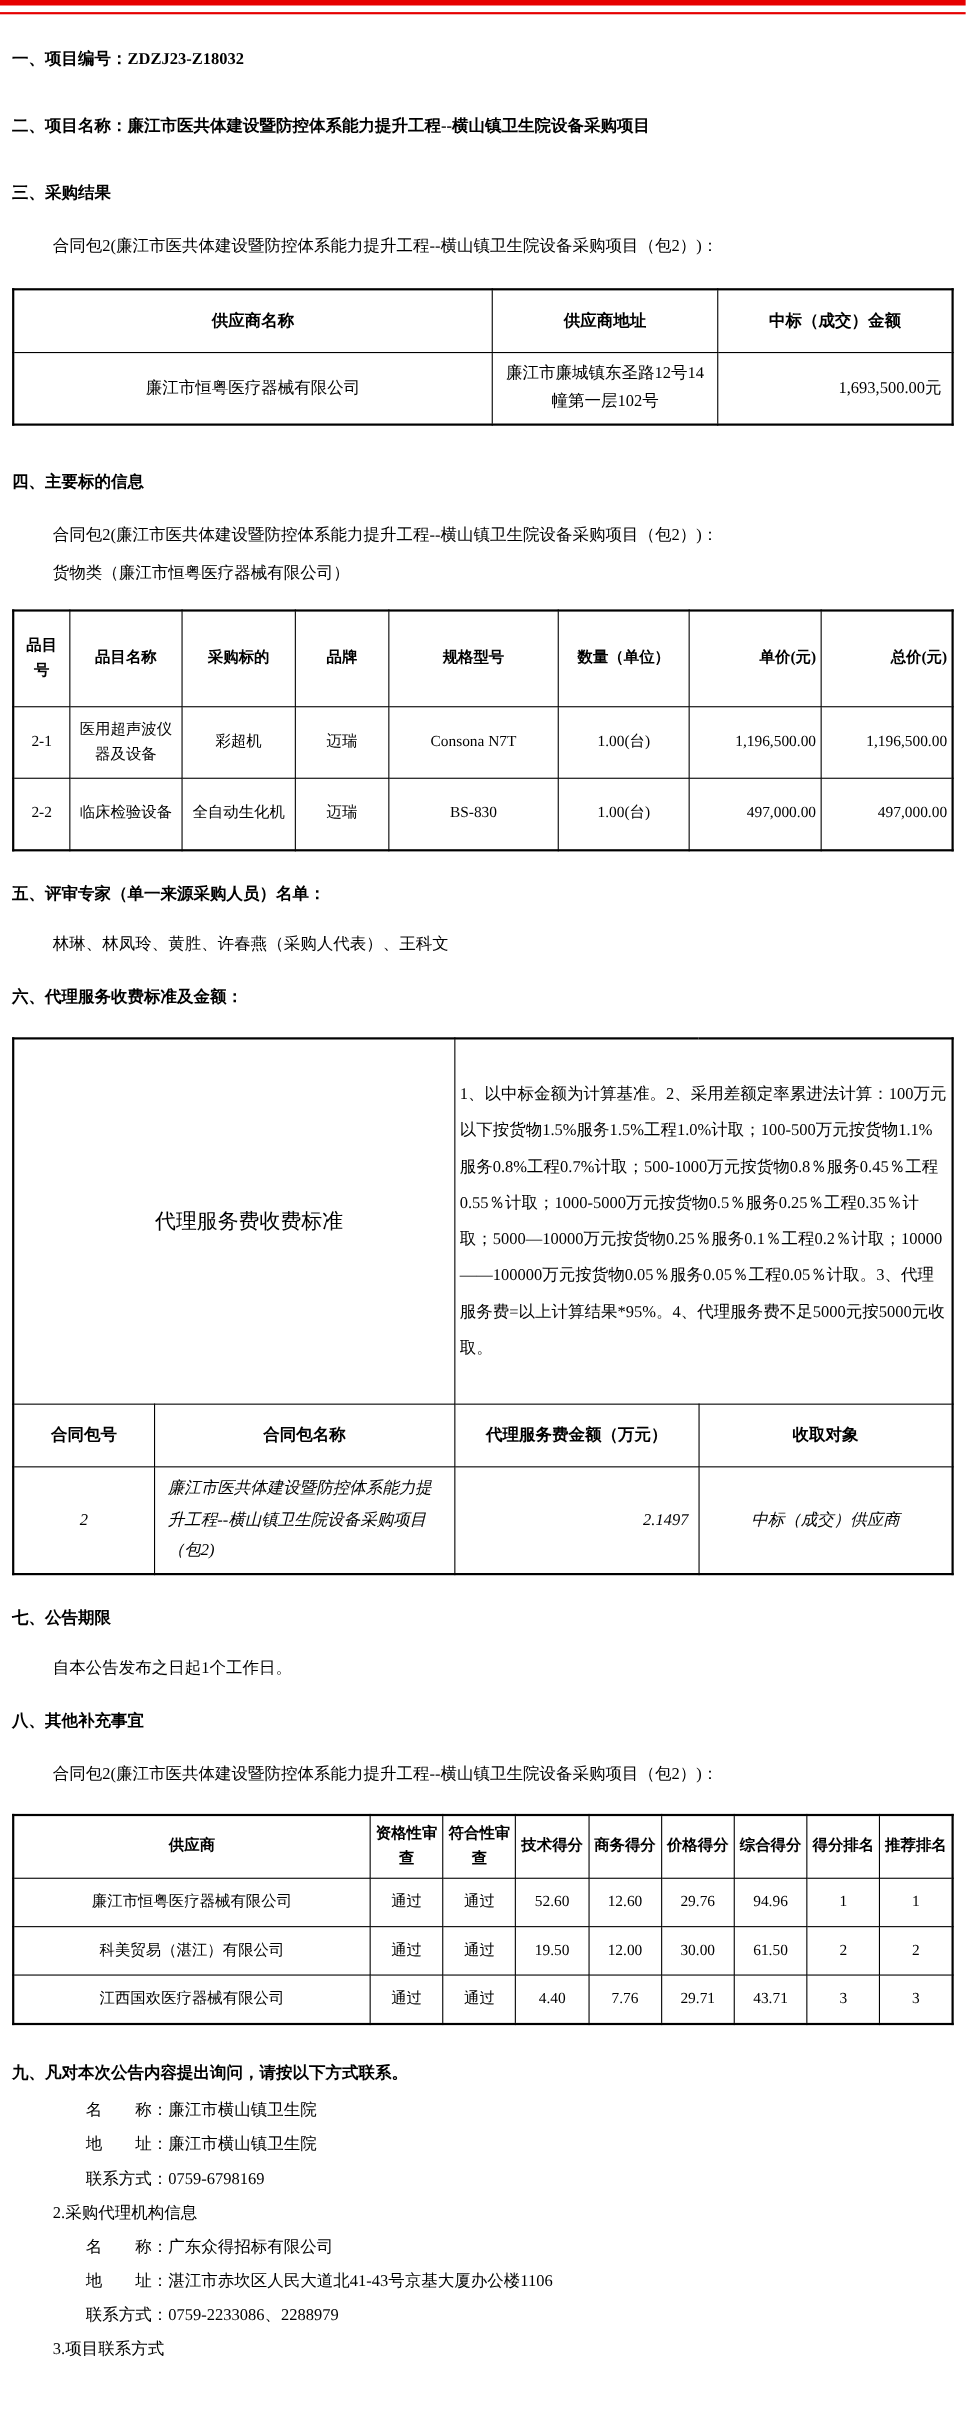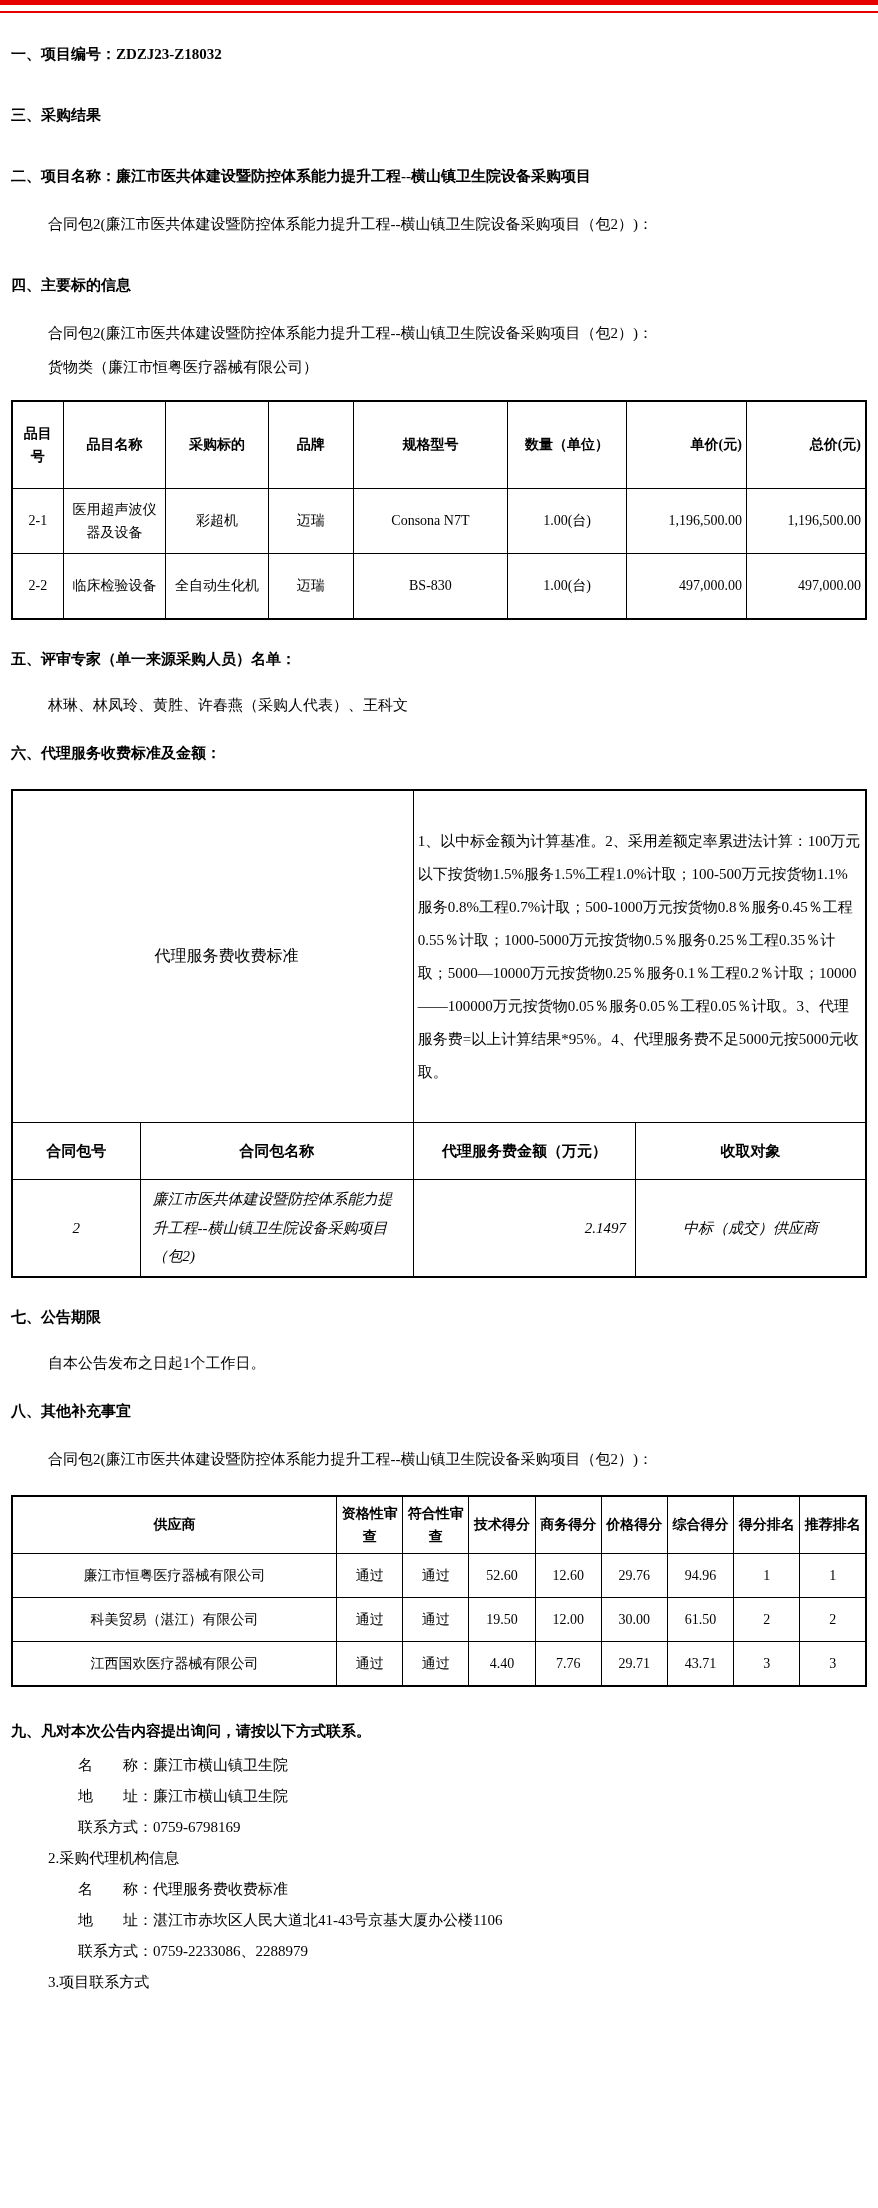--- a/index.html
+++ b/index.html
@@ -28,21 +28,21 @@
   td.hd { font-weight:bold; }
   td.num { text-align:right; padding-right:9px; }
 
   .t1 td { height:48px; }
   .t1 tr.data td { height:56px; }
 
   .t2 td { font-size:14px; padding:4px 4px; }
   .t2 tr.head td { height:78px; }
   .t2 tr.data td { height:56px; }
 
-  .t3 .std-label { font-size:16px;padding-left:33px; }
+  .t3 .std-label { font-size:19px;padding-left:33px; }
   .t3 .std-text  { text-align:left; line-height:2.2; padding:8px 4px; height:315px; vertical-align:middle; }
   .t3 tr.head td { height:48px; }
   .t3 tr.data td { height:88px;font-style:italic; }
   .t3 td.pkgname { text-align:left; padding-left:12px; line-height:1.9; }
 
   .t4 td { font-size:14px; padding:3px 4px; }
   .t4 tr.head td { height:50px; }
   .t4 tr.data td { height:37px; }
 
   .contact p { margin:14px 0 0 0; line-height:17px; }
@@ -50,25 +50,44 @@
 </head>
 <body>
 
 <div class="topbar"></div>
 <div class="topline"></div>
 
 <div class="content">
 
   <p class="sec mt33">一、项目编号：ZDZJ23-Z18032</p>
 
+  <p class="sec mt44">二、项目名称：廉江市医共体建设暨防控体系能力提升工程--横山镇卫生院设备采购项目</p>
+
   <p class="sec mt44">三、采购结果</p>
-
-  <p class="sec mt44">二、项目名称：廉江市医共体建设暨防控体系能力提升工程--横山镇卫生院设备采购项目</p>
   <p class="para ind1 mt31">合同包2(廉江市医共体建设暨防控体系能力提升工程--横山镇卫生院设备采购项目（包2）)：</p>
 
+  <table class="t1 mt29">
+    <colgroup>
+        <col style="width:51%">
+        <col style="width:24%">
+        <col style="width:25%">
+      </colgroup>
+    <tbody>
+        <tr class="head">
+      <td class="hd">供应商名称</td>
+      <td class="hd">供应商地址</td>
+      <td class="hd">中标（成交）金额</td>
+    </tr>
+    <tr class="data">
+      <td>廉江市恒粤医疗器械有限公司</td>
+      <td>廉江市廉城镇东圣路12号14幢第一层102号</td>
+      <td class="num">1,693,500.00元</td>
+    </tr>
+  </tbody>
+    </table>
 
   <p class="sec mt44">四、主要标的信息</p>
   <p class="para ind1 mt31">合同包2(廉江市医共体建设暨防控体系能力提升工程--横山镇卫生院设备采购项目（包2）)：</p>
   <p class="para ind1 mt17">货物类（廉江市恒粤医疗器械有限公司）</p>
 
   <table class="t2 mt24">
     <colgroup>
       <col style="width:6%">
         <col style="width:12%">
         <col style="width:12%">
@@ -210,20 +229,20 @@
   </tbody>
     </table>
 
   <p class="sec mt36">九、凡对本次公告内容提出询问，请按以下方式联系。</p>
 
   <div class="contact mt17">
     <p class="ind2">名　　称：廉江市横山镇卫生院</p>
     <p class="ind2">地　　址：廉江市横山镇卫生院</p>
     <p class="ind2">联系方式：0759-6798169</p>
     <p class="ind1">2.采购代理机构信息</p>
-    <p class="ind2">名　　称：代理服务费收费标准</p>
+    <p class="ind2">名　　称：广东众得招标有限公司</p>
     <p class="ind2">地　　址：湛江市赤坎区人民大道北41-43号京基大厦办公楼1106</p>
     <p class="ind2">联系方式：0759-2233086、2288979</p>
     <p class="ind1">3.项目联系方式</p>
 
   </div>
 
 </div>
 
 </body></html>

